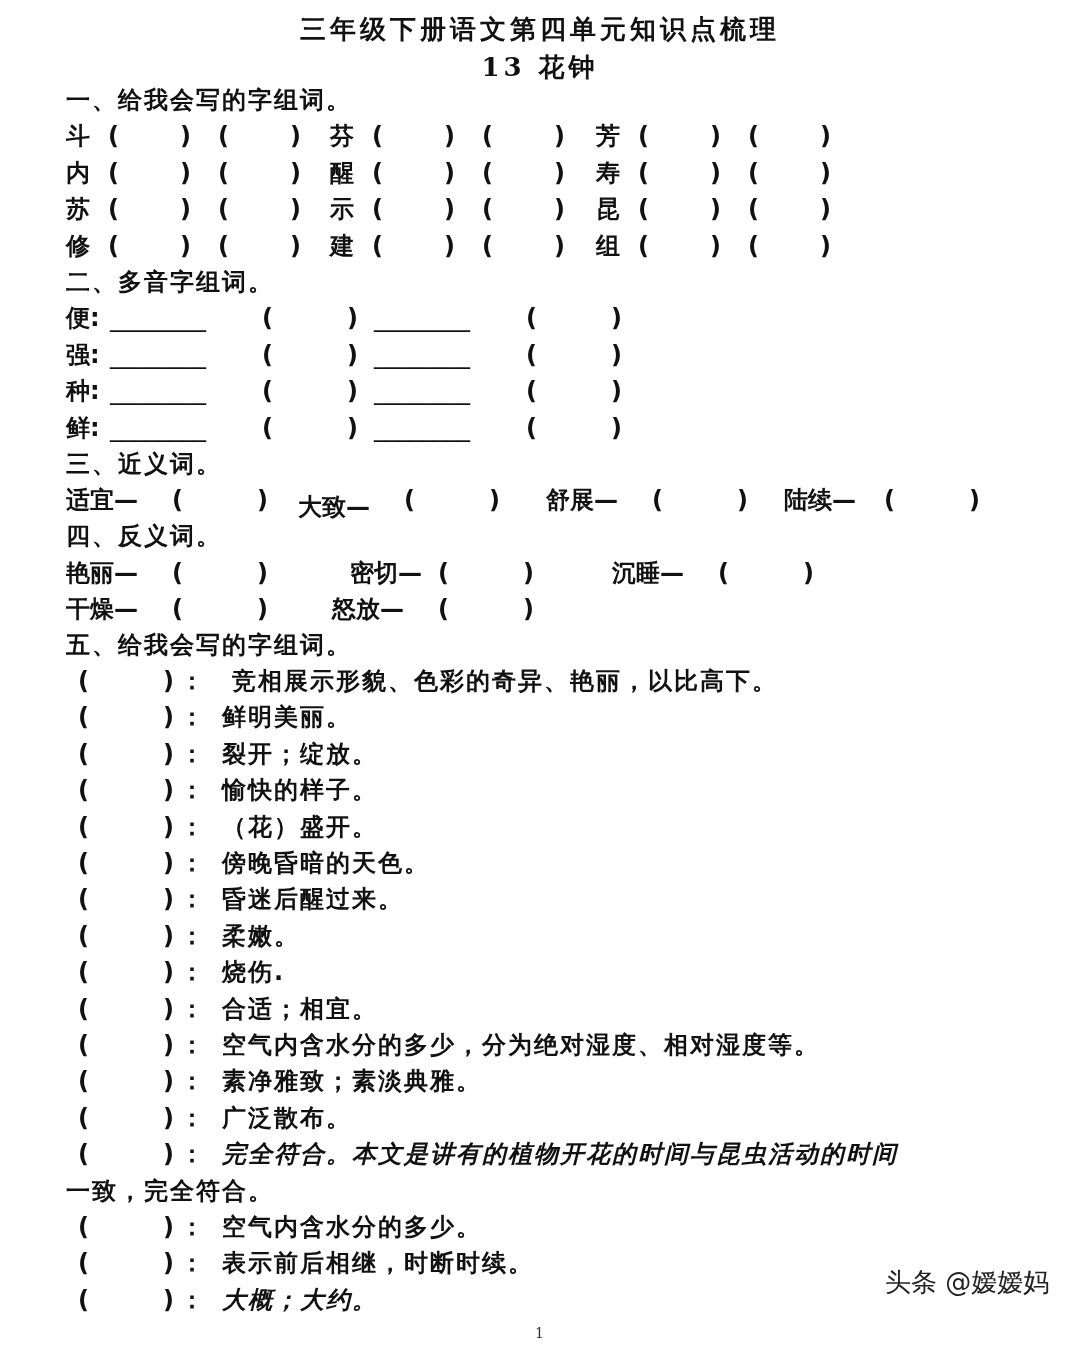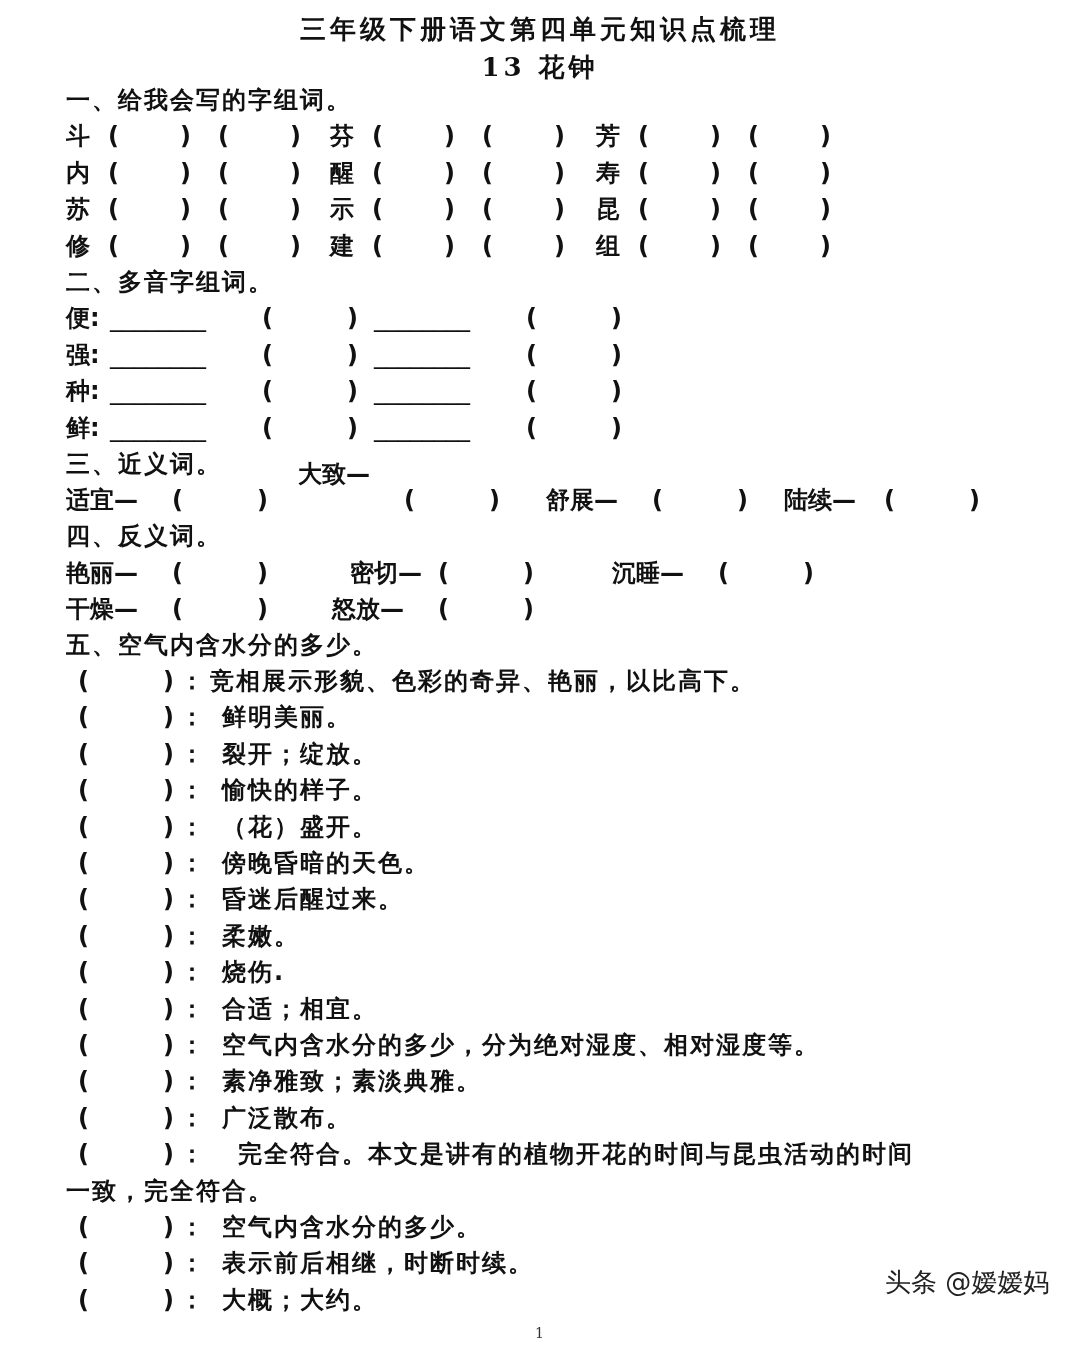--- a/index.html
+++ b/index.html
@@ -162,21 +162,21 @@
     <span class="abs blank" style="left:546px;top:413.5px;width:55px;height:28px;"></span>
     <span class="abs line" style="left:611px;top:409.5px;">)</span>
   </div>
 
 <div class="line" style="top:446px;">三、近义词。</div>
 <div id="s3">
     <span class="abs line" style="left:66px;top:482px;letter-spacing:0;">适宜—</span>
     <span class="abs line" style="left:172px;top:482px;">(</span>
     <span class="abs blank" style="left:192px;top:486px;width:55px;height:28px;"></span>
     <span class="abs line" style="left:257px;top:482px;">)</span>
-    <span class="abs line" style="left:298px;top:456px;letter-spacing:0;">大致—</span>
+    <span class="abs line" style="left:298px;top:489px;letter-spacing:0;">大致—</span>
     <span class="abs line" style="left:404px;top:482px;">(</span>
     <span class="abs blank" style="left:424px;top:486px;width:55px;height:28px;"></span>
     <span class="abs line" style="left:489px;top:482px;">)</span>
     <span class="abs line" style="left:546px;top:482px;letter-spacing:0;">舒展—</span>
     <span class="abs line" style="left:652px;top:482px;">(</span>
     <span class="abs blank" style="left:672px;top:486px;width:55px;height:28px;"></span>
     <span class="abs line" style="left:737px;top:482px;">)</span>
     <span class="abs line" style="left:784px;top:482px;letter-spacing:0;">陆续—</span>
     <span class="abs line" style="left:884px;top:482px;">(</span>
     <span class="abs blank" style="left:904px;top:486px;width:55px;height:28px;"></span>
@@ -200,27 +200,27 @@
     <span class="abs line" style="left:66px;top:591px;letter-spacing:0;">干燥—</span>
     <span class="abs line" style="left:172px;top:591px;">(</span>
     <span class="abs blank" style="left:192px;top:595px;width:55px;height:28px;"></span>
     <span class="abs line" style="left:257px;top:591px;">)</span>
     <span class="abs line" style="left:332px;top:591px;letter-spacing:0;">怒放—</span>
     <span class="abs line" style="left:438px;top:591px;">(</span>
     <span class="abs blank" style="left:458px;top:595px;width:55px;height:28px;"></span>
     <span class="abs line" style="left:523px;top:591px;">)</span>
   </div>
 
-<div class="line" style="top:627px;">五、空气内含水分的多少。</div>
+<div class="line" style="top:627px;">五、给我会写的字组词。</div>
 <div id="s5">
     <span class="abs line" style="left:78px;top:663px;">(</span>
     <span class="abs blank" style="left:98px;top:667px;width:55px;height:28px;"></span>
     <span class="abs line" style="left:163px;top:663px;">)</span>
     <span class="abs line" style="left:180px;top:663px;">：</span>
-    <span class="abs line" style="left:210px;top:663px;">竞相展示形貌、色彩的奇异、艳丽，以比高下。</span>
+    <span class="abs line" style="left:232px;top:663px;">竞相展示形貌、色彩的奇异、艳丽，以比高下。</span>
     <span class="abs line" style="left:78px;top:699.4px;">(</span>
     <span class="abs blank" style="left:98px;top:703.4px;width:55px;height:28px;"></span>
     <span class="abs line" style="left:163px;top:699.4px;">)</span>
     <span class="abs line" style="left:180px;top:699.4px;">：</span>
     <span class="abs line" style="left:222px;top:699.4px;">鲜明美丽。</span>
     <span class="abs line" style="left:78px;top:735.8px;">(</span>
     <span class="abs blank" style="left:98px;top:739.8px;width:55px;height:28px;"></span>
     <span class="abs line" style="left:163px;top:735.8px;">)</span>
     <span class="abs line" style="left:180px;top:735.8px;">：</span>
     <span class="abs line" style="left:222px;top:735.8px;">裂开；绽放。</span>
@@ -271,33 +271,33 @@
     <span class="abs line" style="left:222px;top:1063.3999999999999px;">素净雅致；素淡典雅。</span>
     <span class="abs line" style="left:78px;top:1099.8px;">(</span>
     <span class="abs blank" style="left:98px;top:1103.8px;width:55px;height:28px;"></span>
     <span class="abs line" style="left:163px;top:1099.8px;">)</span>
     <span class="abs line" style="left:180px;top:1099.8px;">：</span>
     <span class="abs line" style="left:222px;top:1099.8px;">广泛散布。</span>
     <span class="abs line" style="left:78px;top:1136.2px;">(</span>
     <span class="abs blank" style="left:98px;top:1140.2px;width:55px;height:28px;"></span>
     <span class="abs line" style="left:163px;top:1136.2px;">)</span>
     <span class="abs line" style="left:180px;top:1136.2px;">：</span>
-    <span class="abs line" style="left:238px;top:1136.2px;">完全符合。本文是讲有的植物开花的时间与昆虫活动的时间</span>
+    <span class="abs line" style="left:222px;top:1136.2px;font-style:italic;">完全符合。本文是讲有的植物开花的时间与昆虫活动的时间</span>
     <span class="abs line" style="left:66px;top:1172.6000000000001px;">一致，完全符合。</span>
     <span class="abs line" style="left:78px;top:1209.0000000000002px;">(</span>
     <span class="abs blank" style="left:98px;top:1213.0000000000002px;width:55px;height:28px;"></span>
     <span class="abs line" style="left:163px;top:1209.0000000000002px;">)</span>
     <span class="abs line" style="left:180px;top:1209.0000000000002px;">：</span>
     <span class="abs line" style="left:222px;top:1209.0000000000002px;">空气内含水分的多少。</span>
     <span class="abs line" style="left:78px;top:1245.4000000000003px;">(</span>
     <span class="abs blank" style="left:98px;top:1249.4000000000003px;width:55px;height:28px;"></span>
     <span class="abs line" style="left:163px;top:1245.4000000000003px;">)</span>
     <span class="abs line" style="left:180px;top:1245.4000000000003px;">：</span>
     <span class="abs line" style="left:222px;top:1245.4000000000003px;">表示前后相继，时断时续。</span>
     <span class="abs line" style="left:78px;top:1281.8000000000004px;">(</span>
     <span class="abs blank" style="left:98px;top:1285.8000000000004px;width:55px;height:28px;"></span>
     <span class="abs line" style="left:163px;top:1281.8000000000004px;">)</span>
     <span class="abs line" style="left:180px;top:1281.8000000000004px;">：</span>
-    <span class="abs line" style="left:222px;top:1281.8000000000004px;">大概；大约。</span>
+    <span class="abs line" style="left:222px;top:1281.8000000000004px;font-style:italic;">大概；大约。</span>
   </div>
 
 <div class="watermark">头条 @嫒嫒妈</div>
 <div class="pagenum">1</div>
 
 </body></html>

